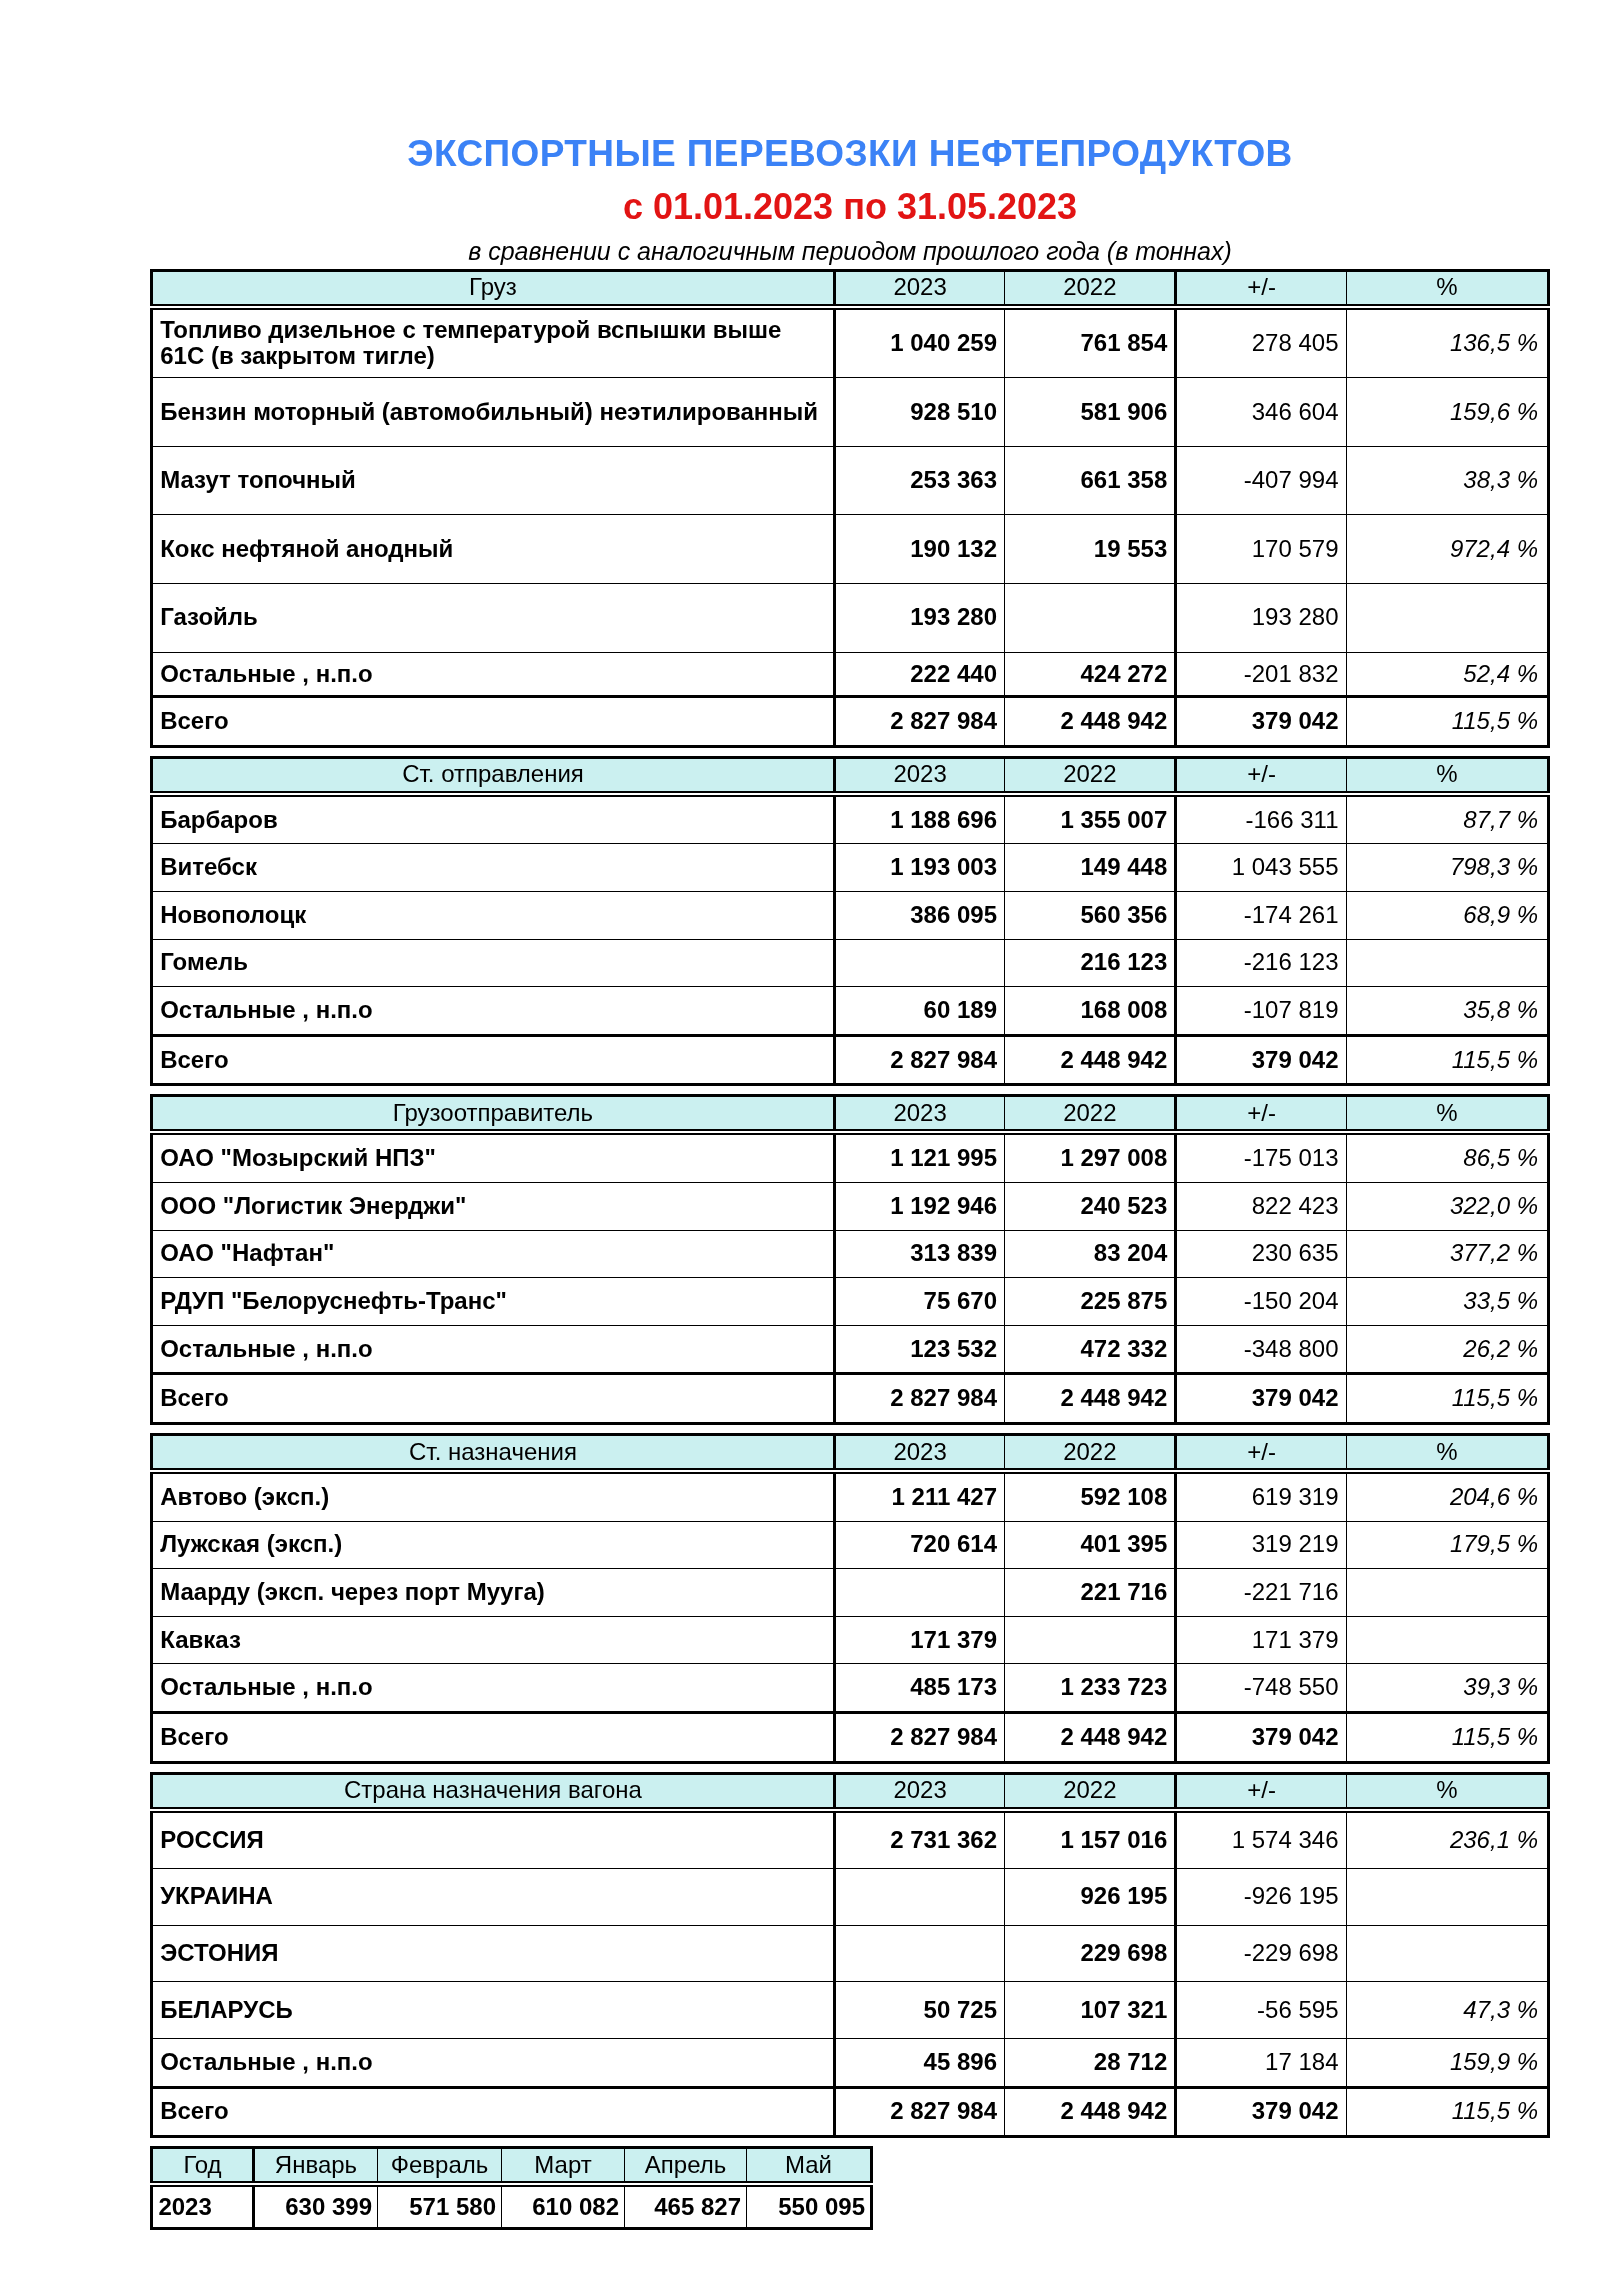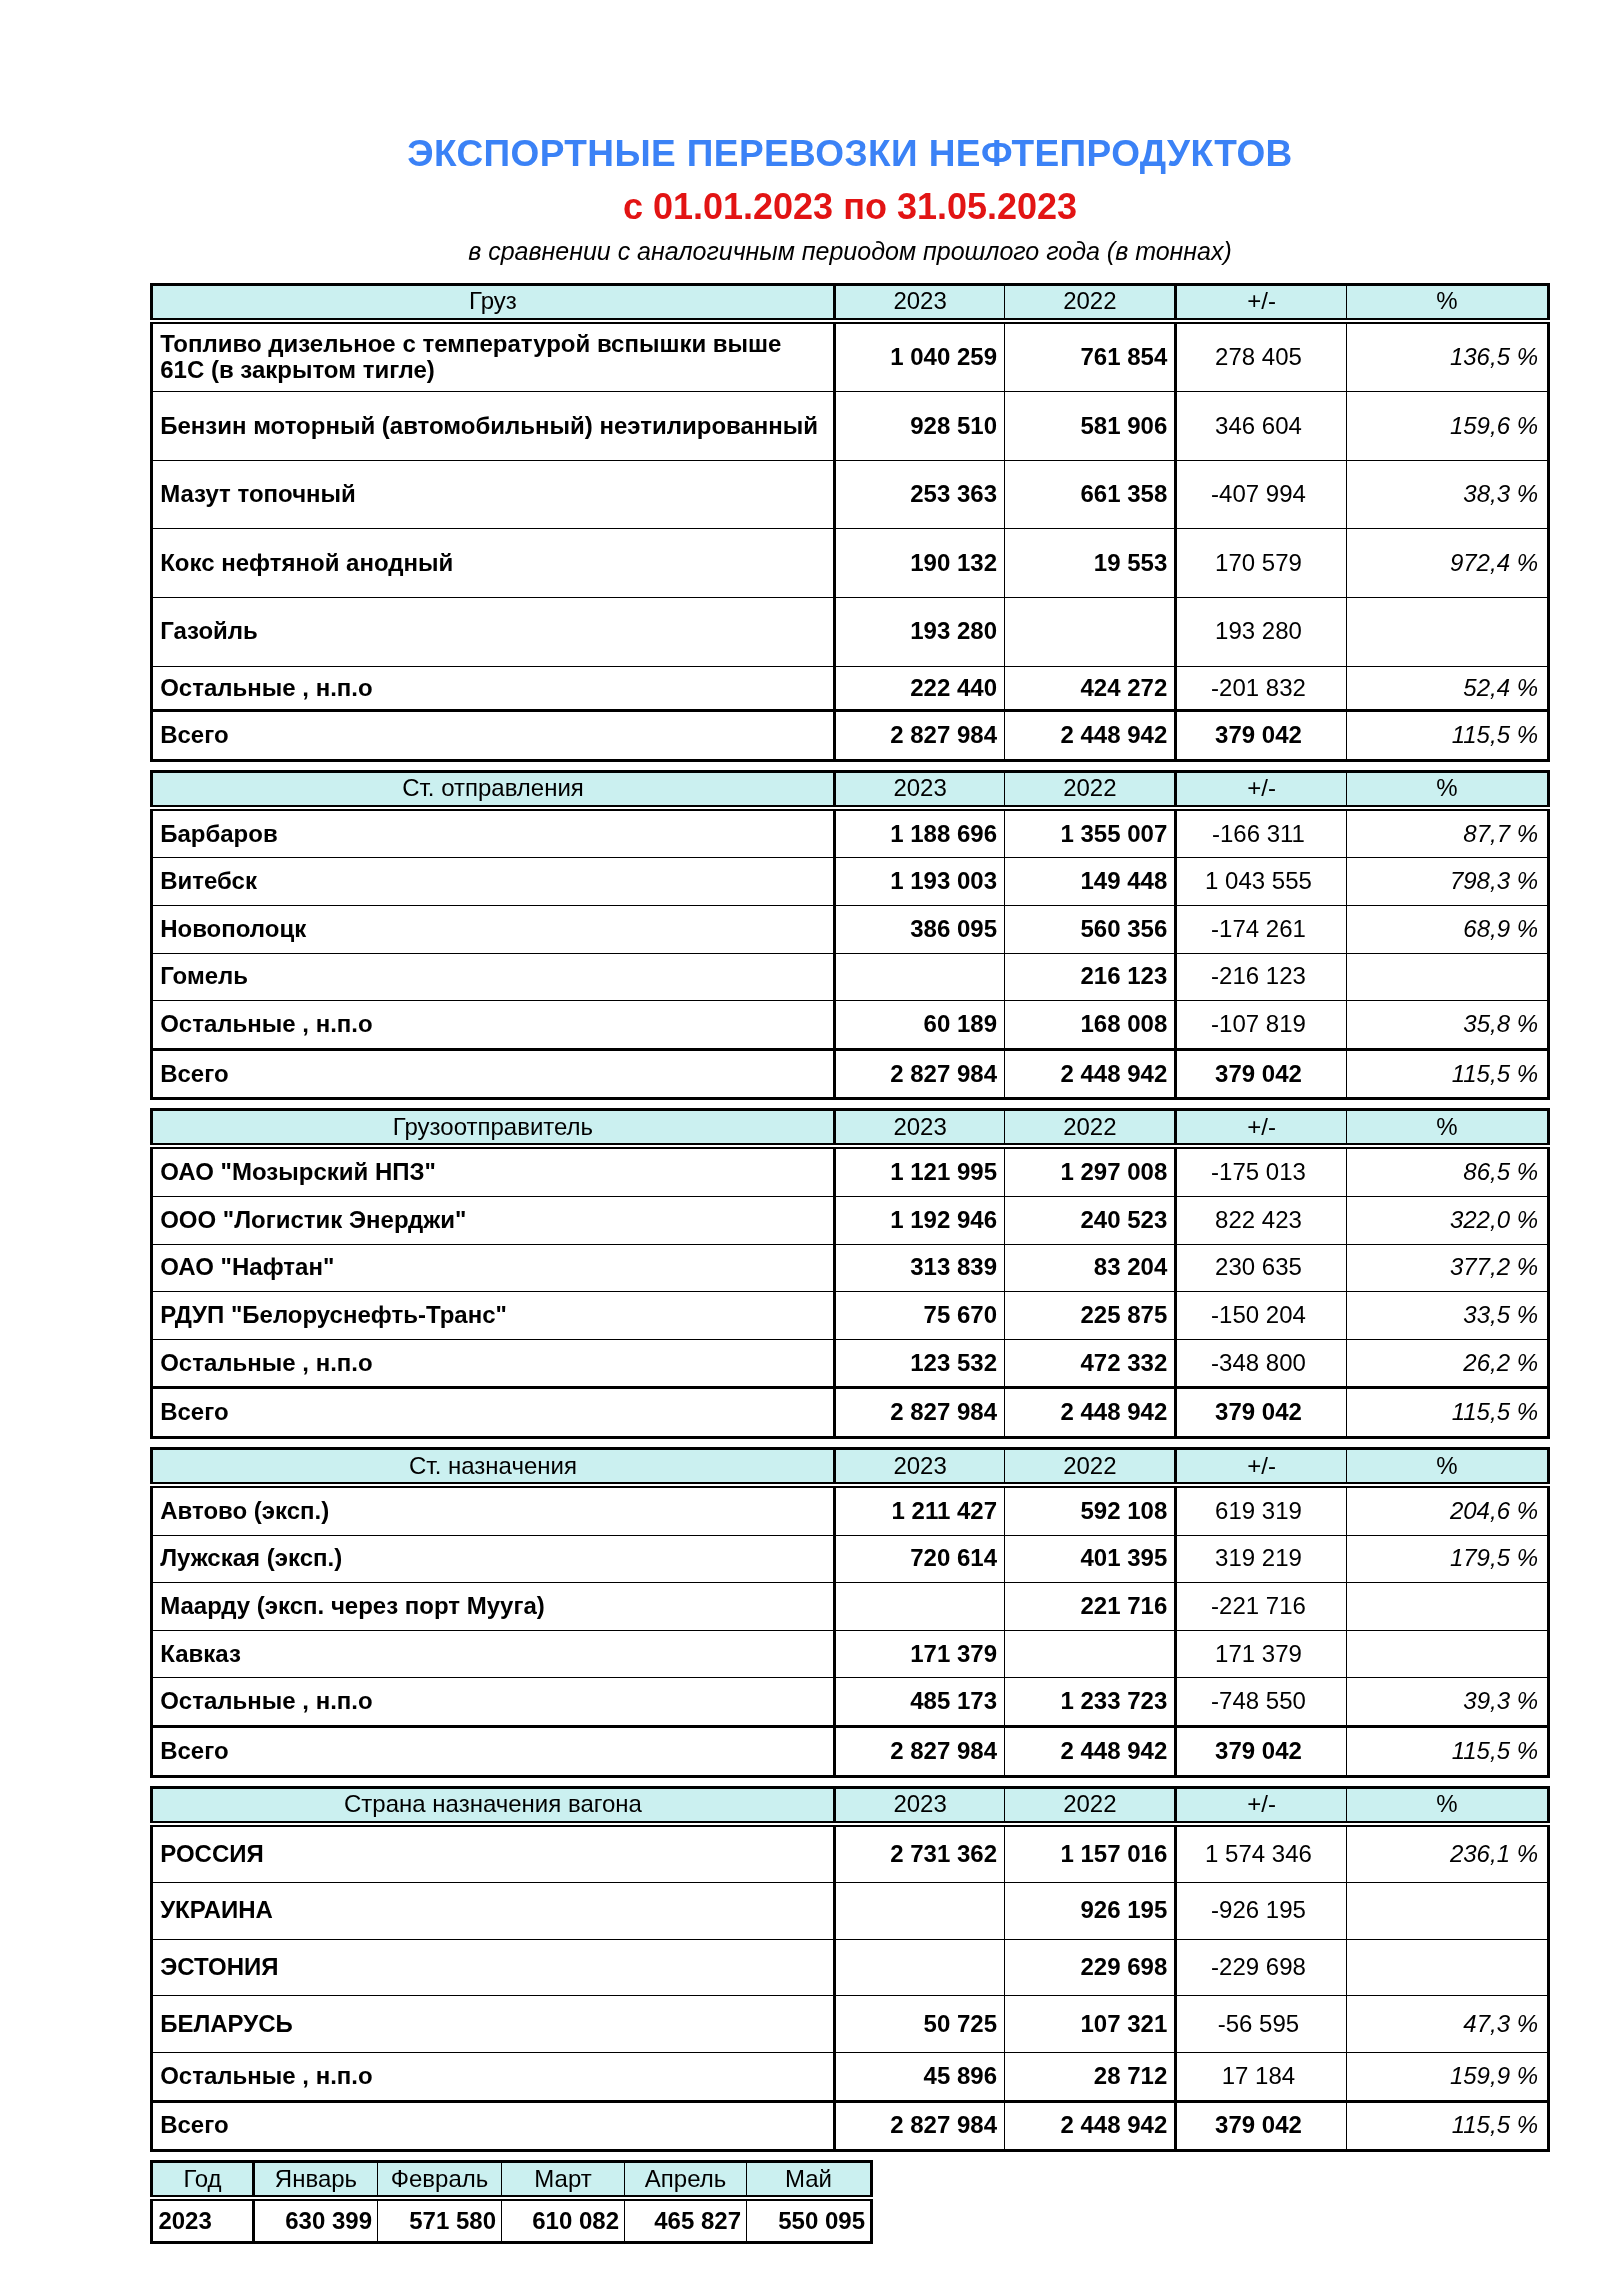--- a/index.html
+++ b/index.html
@@ -4,33 +4,33 @@
 <style>
   html,body{margin:0;padding:0;background:#ffffff;}
   body{width:1620px;height:2293px;font-family:"Liberation Sans",sans-serif;color:#000;position:relative;}
   .content{position:absolute;left:150px;top:0;width:1400px;}
   .title1{margin-top:133px;text-align:center;font-size:37px;font-weight:bold;color:#3b82f6;letter-spacing:0.4px;}
   .title2{margin-top:10.7px;text-align:center;font-size:36px;font-weight:bold;color:#E21414;}
   .subtitle{margin-top:9px;text-align:center;font-size:25px;font-style:italic;color:#000;}
 
   table{border-collapse:collapse;table-layout:fixed;margin-top:8px;}
   table.mt{width:1400px;}
-  table.mt:first-of-type{margin-top:17px;}
+  table.mt:first-of-type{margin-top:3px;}
   td{border:1.8px solid #000;overflow:hidden;vertical-align:middle;font-size:24px;line-height:1.12;}
   table{border:3.6px solid #000;}
   td.c1,td.c3{border-left:3.6px solid #000;}
   tr.hd td{height:30px;background:#CBF0F0;text-align:center;font-weight:normal;border-bottom:6.3px double #000;}
   tr.tot td{height:39px;background:#CBF0F0;font-weight:bold;border-top:3.6px solid #000;}
   .mt tbody td{height:43px;background:#fff;}
   tr.rt td{height:64px;}
   tr.rs td{height:39px;}
   tr.rx td{height:52px;}
   td.name{font-weight:bold;text-align:left;padding:1.8px 5.4px 1.8px 7.2px;}
   td.num{font-weight:bold;text-align:right;padding-right:7.2px;white-space:nowrap;}
-  td.diff{font-weight:normal;text-align:center;padding-right:7.2px;white-space:nowrap;}
+  td.diff{font-weight:normal;text-align:right;padding-right:7.2px;white-space:nowrap;}
   td.pct{font-weight:normal;font-style:italic;text-align:right;padding-right:9px;white-space:nowrap;}
   tr.tot td.diff{font-weight:bold;}
   tr.tot td.pct{font-weight:normal;font-style:italic;}
 
   table.mo{width:719px;}
   .mo td{font-weight:bold;}
   .mo tr.hd td{border-bottom:6.3px double #000;}
   .mo tbody td{height:38px;background:#fff;}
   .mo td.lbl{text-align:left;padding-left:5.4px;}
   .mo td.val{text-align:right;padding-right:5px;white-space:nowrap;}

